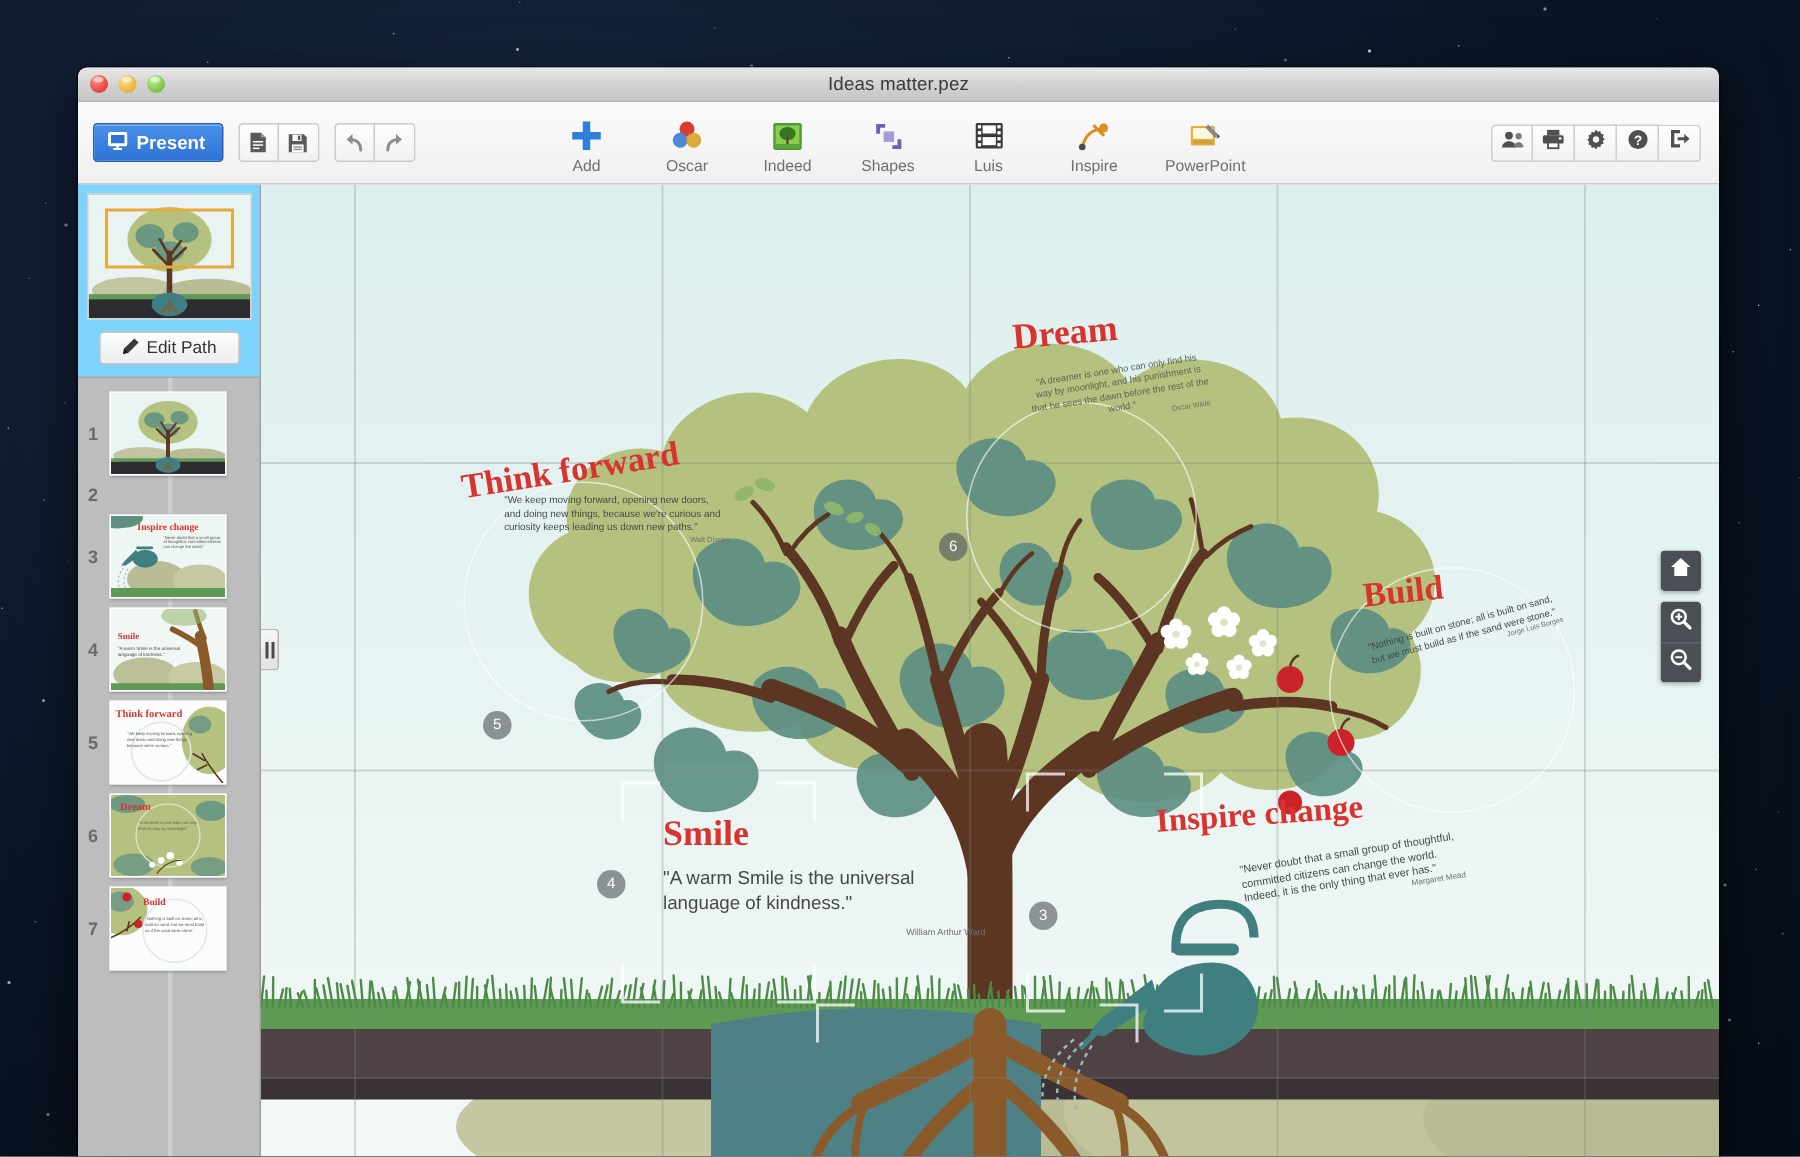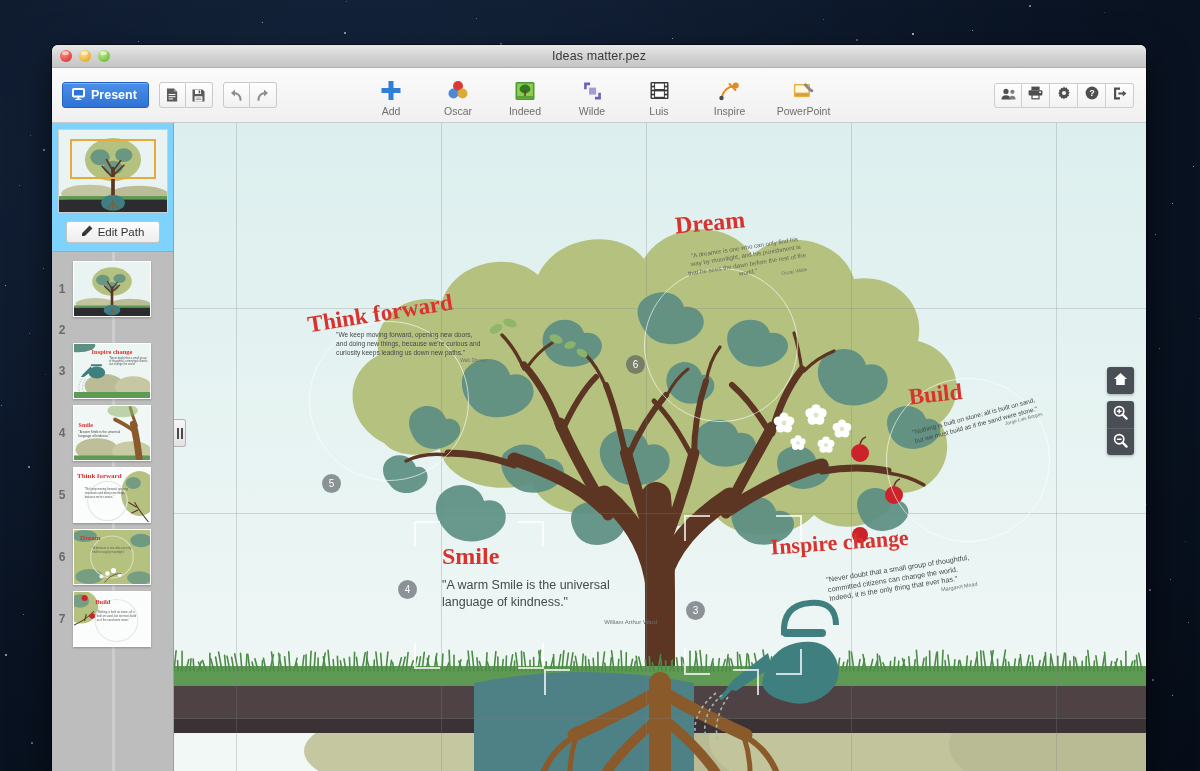--- a/index.html
+++ b/index.html
@@ -626,21 +626,21 @@
       </div>
 
       <div class="tool">
         <span class="ic">
           <svg width="20" height="20" viewBox="0 0 20 20">
             <path d="M1.6 1.6h6v2.6H4.2v4H1.6z" fill="#6f5fb8"></path>
             <path d="M18.4 18.4h-6v-2.6h3.4v-4h2.6z" fill="#6f5fb8"></path>
             <rect x="6.6" y="6.6" width="7" height="7" fill="#a49ad6"></rect>
           </svg>
         </span>
-        <span class="lbl">Wilde</span>
+        <span class="lbl">Shapes</span>
       </div>
 
       <div class="tool">
         <span class="ic">
           <svg width="20" height="19" viewBox="0 0 20 19">
             <rect x="1" y="1" width="18" height="17" rx="1" fill="#3b3b3b"></rect>
             <g fill="#fff">
               <rect x="2.4" y="2.4" width="2.2" height="2.2"></rect>
               <rect x="2.4" y="6.4" width="2.2" height="2.2"></rect>
               <rect x="2.4" y="10.4" width="2.2" height="2.2"></rect>

